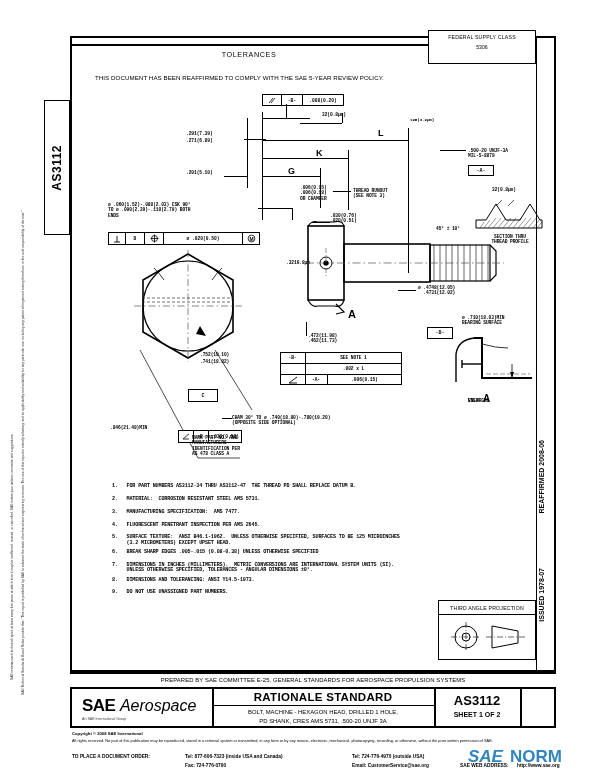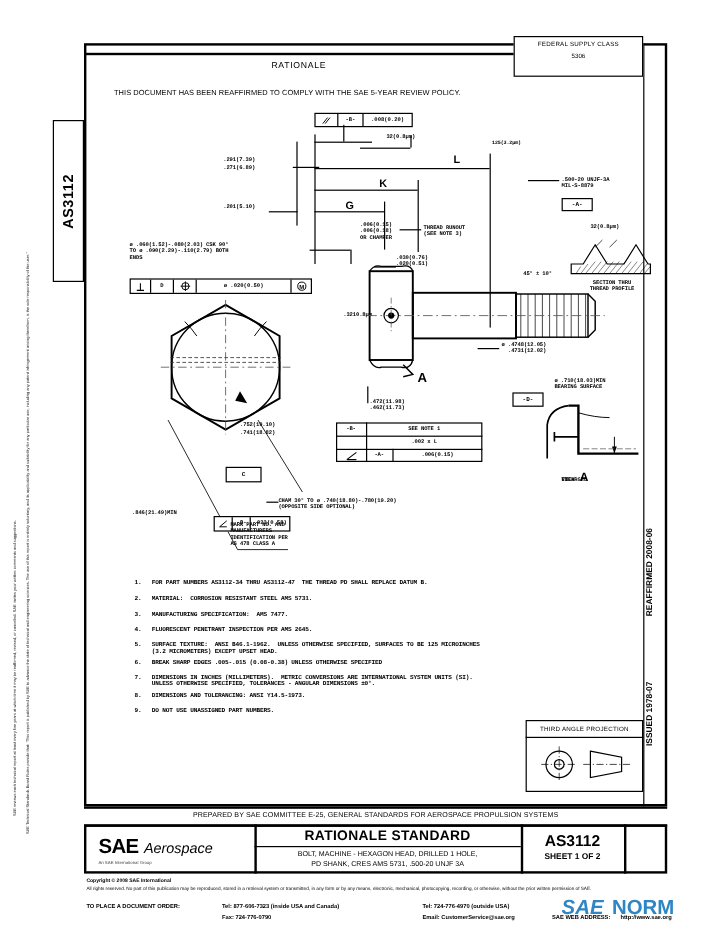--- a/index.html
+++ b/index.html
@@ -56,21 +56,21 @@
   <div class="bx b1" style="left:428px;top:30px;width:108px;height:34px;background:#fff;"></div>
   <div class="bx ctr" style="left:428px;top:32px;width:108px;height:10px;">
      <span style="font-size:5.2px;letter-spacing:0.2px;">FEDERAL SUPPLY CLASS</span>
   </div>
   <div class="bx ctr" style="left:428px;top:42px;width:108px;height:10px;">
      <span style="font-size:5.2px;">5306</span>
   </div>
 
   <div class="hl2" style="left:70px;top:44px;width:358px;"></div>
   <div class="bx ctr" style="left:70px;top:48px;width:358px;height:12px;">
-    <span style="font-size:7.2px;letter-spacing:0.6px;">RATIONALE</span>
+    <span style="font-size:7.2px;letter-spacing:0.6px;">TOLERANCES</span>
   </div>
   <div class="bx" style="left:95px;top:66px;width:420px;height:12px;">
     <span style="font-size:6.2px;letter-spacing:0.05px;">THIS DOCUMENT HAS BEEN REAFFIRMED TO COMPLY WITH THE SAE 5-YEAR REVIEW POLICY.</span>
   </div>
 
   <div class="bx" style="left:538px;top:440px;width:14px;height:120px;">
     <span class="vt" style="font-size:7px;font-weight:bold;">REAFFIRMED 2008-06</span>
   </div>
   <div class="bx" style="left:538px;top:568px;width:14px;height:100px;">
     <span class="vt" style="font-size:7px;font-weight:bold;">ISSUED 1978-07</span>
@@ -348,21 +348,21 @@
   <div class="hl2" style="left:70px;top:687px;width:486px;"></div>
 
   <div class="bx b2" style="left:70px;top:687px;width:486px;height:41px;"></div>
   <div class="vl2" style="left:212px;top:687px;height:41px;"></div>
   <div class="vl2" style="left:434px;top:687px;height:41px;"></div>
   <div class="vl2" style="left:520px;top:687px;height:41px;"></div>
   <div class="hl" style="left:212px;top:705px;width:222px;"></div>
 
   <div class="bx" style="left:82px;top:696px;width:126px;height:28px;">
     <span class="saelogo" style="font-size:17px;font-style:normal;letter-spacing:-0.5px;">SAE</span>
-    <span class="saelogo" style="font-size:12px;font-weight:normal;">Aerospace</span>
+    <span class="saelogo" style="font-size:16px;font-weight:normal;">Aerospace</span>
     <div style="font-size:3.6px;color:#444;margin-top:1px;">An SAE International Group</div>
   </div>
 
   <div class="bx ctr" style="left:212px;top:688px;width:222px;height:17px;">
     <span style="font-size:11.5px;font-weight:bold;letter-spacing:0.3px;">RATIONALE STANDARD</span>
   </div>
   <div class="bx ctr" style="left:214px;top:705px;width:218px;height:23px;">
     <span style="font-size:5.9px;white-space:pre-line;line-height:1.45;text-align:center;">BOLT, MACHINE - HEXAGON HEAD, DRILLED 1 HOLE,
 PD SHANK, CRES AMS 5731, .500-20 UNJF 3A</span>
   </div>

